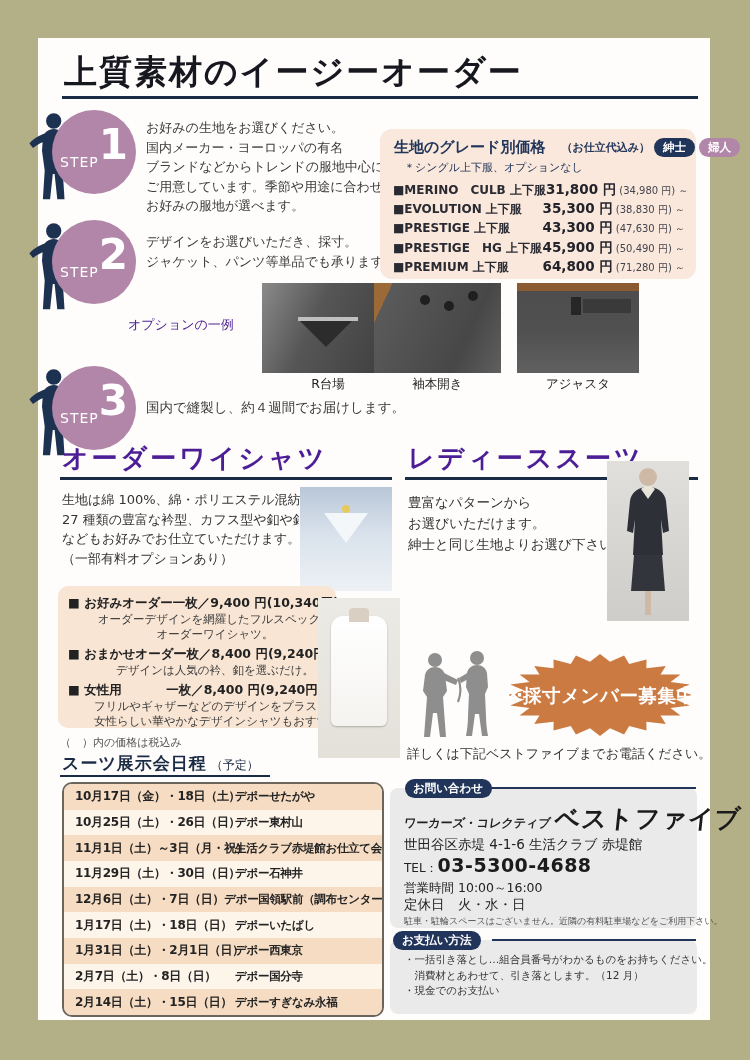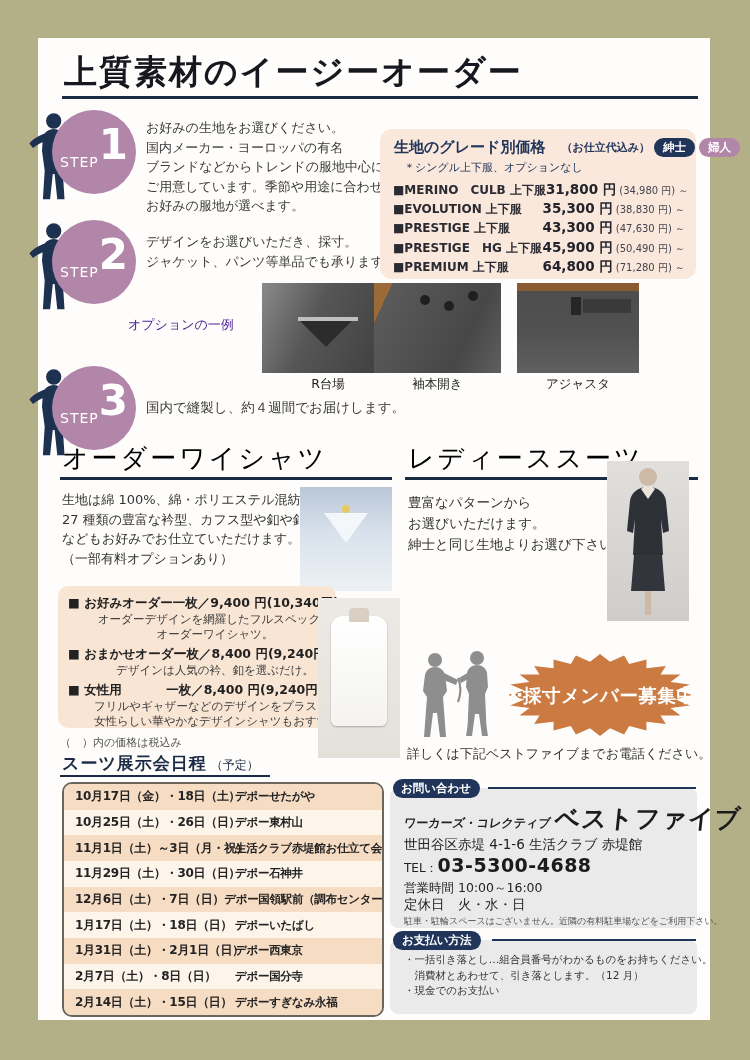--- a/index.html
+++ b/index.html
@@ -45,22 +45,22 @@
   .ph-rdaiba::before{content:"";position:absolute;left:38px;top:38px;width:0;height:0;
       border-left:26px solid transparent;border-right:26px solid transparent;border-top:26px solid #2c2c2c;}
   .ph-rdaiba::after{content:"";position:absolute;left:36px;top:34px;width:60px;height:4px;background:#bfbfbf;}
   .ph-sleeve{background:linear-gradient(115deg,#9c6a36 11%,#5a5a5a 11%,#474747 70%,#5f5f5f 100%);position:relative;}
   .ph-sleeve::before{content:"";position:absolute;left:46px;top:12px;width:10px;height:10px;border-radius:50%;background:#1f1f1f;box-shadow:24px 6px 0 #1f1f1f,48px -4px 0 #1f1f1f;}
   .ph-adjuster{background:linear-gradient(180deg,#8a5a30 9%,#4d4d4d 9%,#515151 55%,#606060 100%);position:relative;}
   .ph-adjuster::before{content:"";position:absolute;left:54px;top:14px;width:10px;height:18px;background:#262626;}
   .ph-adjuster::after{content:"";position:absolute;left:66px;top:16px;width:48px;height:14px;background:#3a3a3a;}
 
   
-  .sec-title{font-family:"DejaVu Serif","Liberation Serif",serif;font-size:26px;font-weight:normal;
-             color:#000000;letter-spacing:3px;white-space:nowrap;}
+  .sec-title{font-family:"DejaVu Serif","Liberation Serif",serif;font-size:26px;font-weight:bold;
+             color:#4c1d95;letter-spacing:3px;white-space:nowrap;}
   .sec-rule{height:2.5px;background:#1a2c44;}
 
   .body-text{font-size:13px;line-height:19.5px;color:#333;white-space:nowrap;}
 
   
   .plans-box{left:58px;top:586px;width:278px;height:142px;background:#f8e5d4;border-radius:10px;padding:9px 0 0 10px;box-sizing:border-box;}
   .plan-row{display:flex;align-items:baseline;white-space:nowrap;height:17px;}
   .plan-name{width:106px;font-size:12.5px;font-weight:bold;color:#222;}
   .plan-price{font-size:12.5px;font-weight:bold;color:#222;}
   .plan-desc{font-size:11.5px;color:#3c3c3c;line-height:15px;margin-left:26px;white-space:nowrap;text-align:center;}
@@ -340,21 +340,21 @@
     </div>
     <div class="c-address">世田谷区赤堤 4-1-6 生活クラブ 赤堤館</div>
     <div class="c-tel">
       <span class="c-tel-label">TEL：</span>
       <span class="c-tel-num">03-5300-4688</span>
     </div>
     <div class="c-hours">営業時間 10:00～16:00</div>
     <div class="c-closed">定休日　火・水・日</div>
     <div class="c-note">駐車・駐輪スペースはございません。近隣の有料駐車場などをご利用下さい。</div>
   </div>
-  <div class="abs box-badge pill pill-men" style="left:393px;top:779px;padding-left:8px;">お問い合わせ</div>
+  <div class="abs box-badge pill pill-men" style="left:405px;top:779px;padding-left:8px;">お問い合わせ</div>
   <div class="abs box-line" style="left:488px;top:787px;width:208px;"></div>
 
   <div class="abs info-box" style="left:390px;top:940px;width:307px;height:74px;">
     <div class="pay-lines">
       <div>・一括引き落とし…組合員番号がわかるものをお持ちください。</div>
       <div>　消費材とあわせて、引き落とします。（12 月）</div>
       <div>・現金でのお支払い</div>
     </div>
   </div>
   <div class="abs box-badge pill pill-men" style="left:393px;top:931px;">お支払い方法</div>

